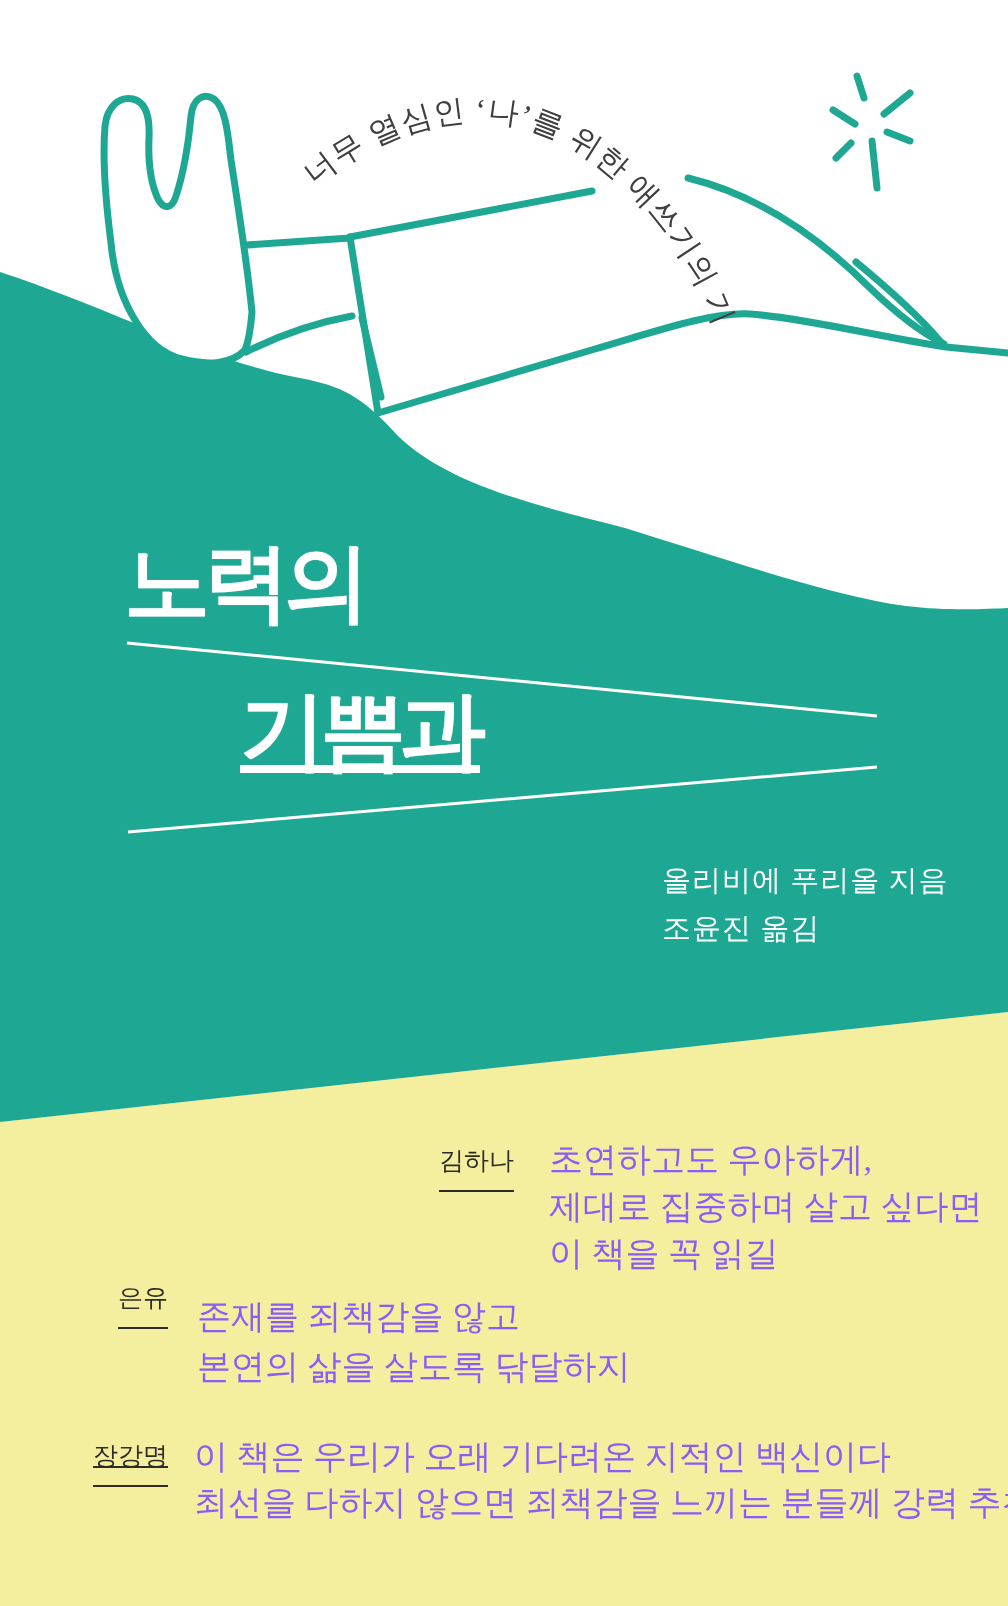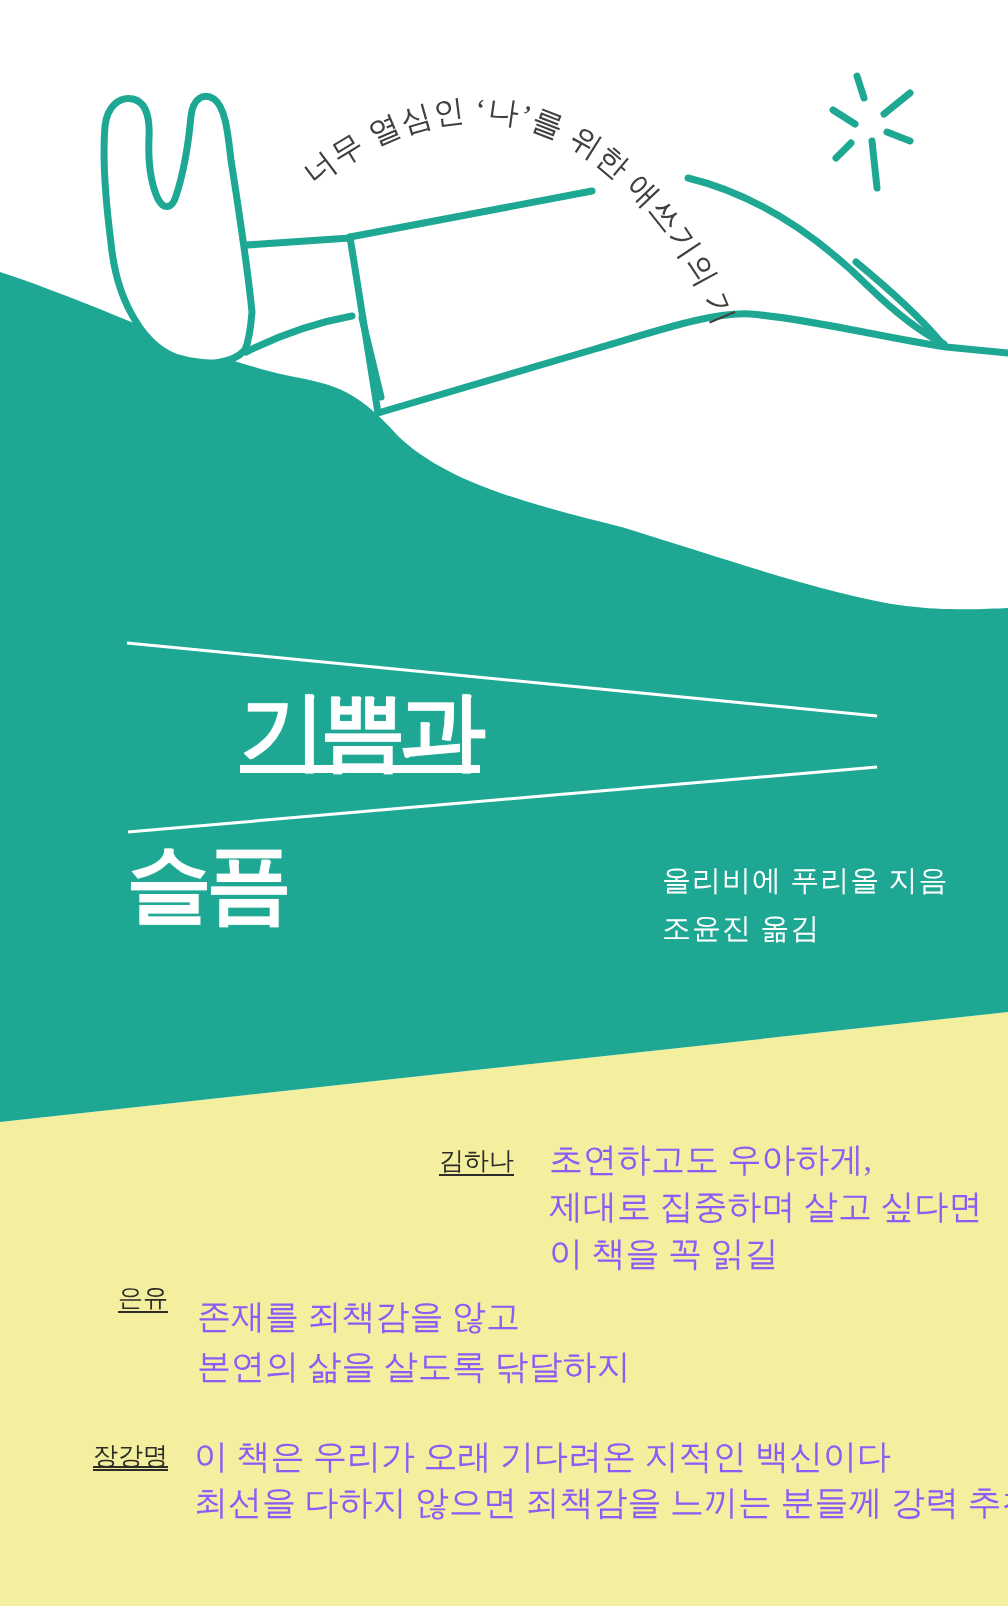--- a/index.html
+++ b/index.html
@@ -33,21 +33,21 @@
     letter-spacing:1px;white-space:nowrap;
   }
   
   .blurb-name{
     position:absolute;
     color:#2e2c28;font-size:25px;line-height:1.2;
     text-align:right;white-space:nowrap;
   }
   .blurb-name span{
     border-bottom:2px solid #2e2c28;
-    padding-bottom:0;
+    padding-bottom:16px;
   }
   .blurb-quote{
     position:absolute;
     color:#8b5cf6;font-size:34px;
     letter-spacing:0px;white-space:nowrap;
   }
   #q1{left:549px;top:1136px;line-height:47px;}
   #q2{left:197px;top:1292px;line-height:50px;}
   #q3{left:194px;top:1434px;line-height:46px;}
   #n1{left:400px;top:1146px;width:114px;}
@@ -116,22 +116,22 @@
     <text font-family="Liberation Serif, serif" font-size="31" letter-spacing="1" fill="#3f3f3f">
       <textPath href="#arc-path">너무 열심인 ‘나’를 위한 애쓰기의 기술</textPath>
     </text>
 
     <g stroke="#ffffff" stroke-width="3">
       <path d="M 127,643 L 877,716"></path>
       <path d="M 128,832 L 877,767"></path>
     </g>
   </svg>
 
+  <div class="title-line" id="title1">노력의</div>
   <div class="title-line" id="title2">기쁨과</div>
-  <div class="title-line" id="title3">슬픔</div>
 
   <div class="credits">
     <div>올리비에 푸리올 지음</div>
     <div>조윤진 옮김</div>
   </div>
 
   <div class="blurb-name" id="n1">
     <span>김하나</span>
   </div>
   <div class="blurb-quote" id="q1">

